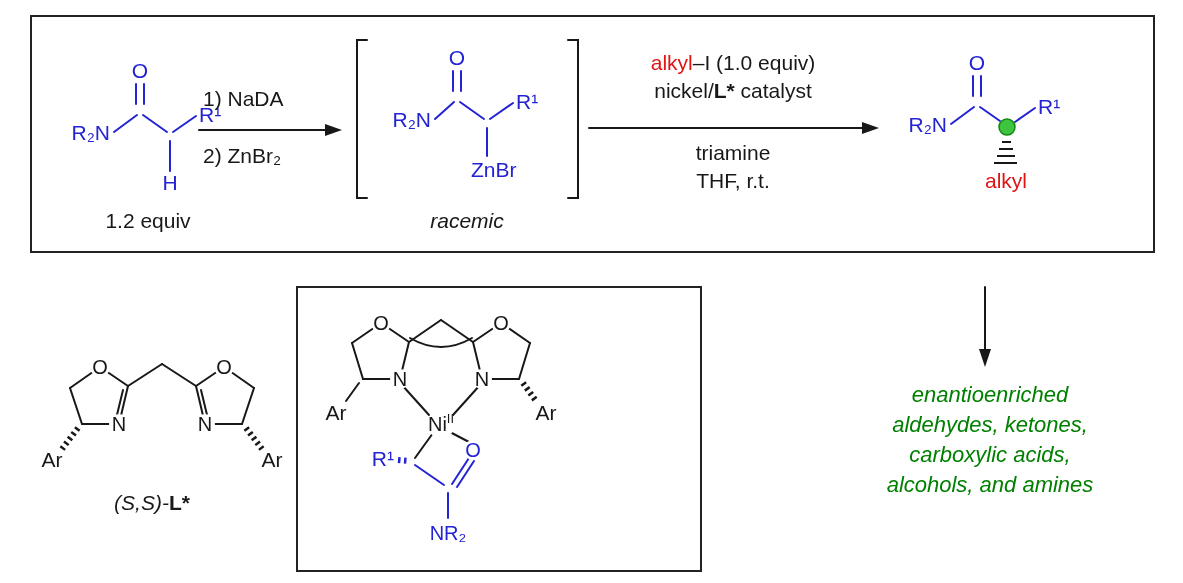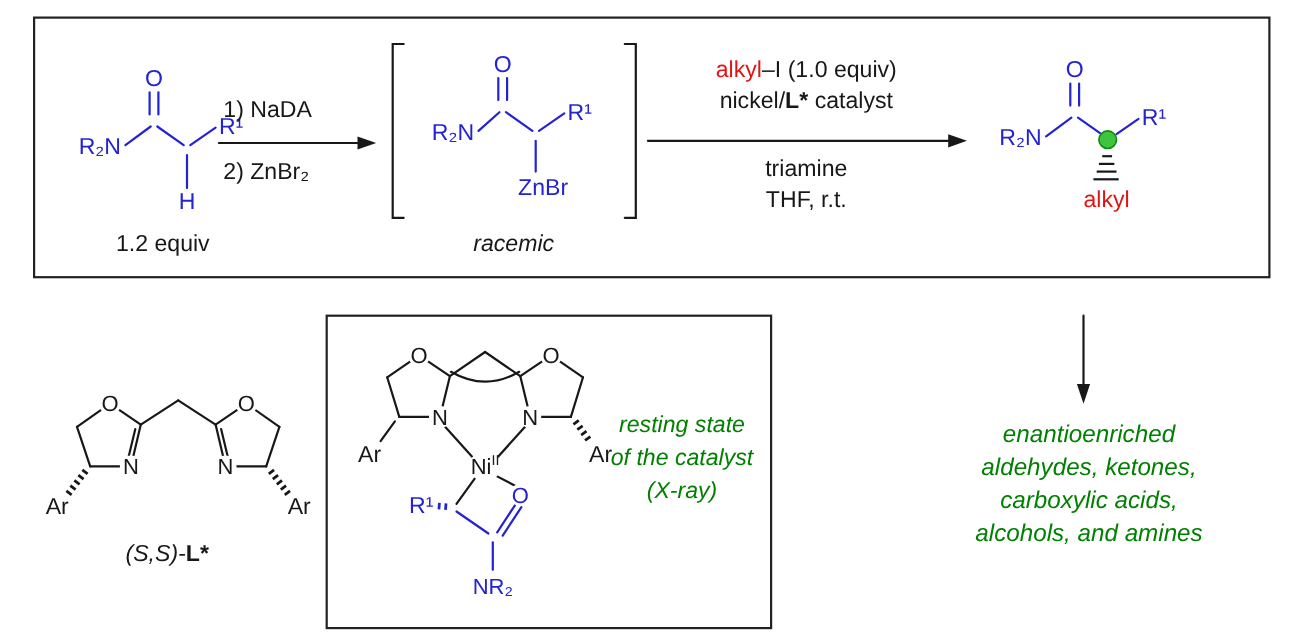--- a/index.html
+++ b/index.html
@@ -180,25 +180,20 @@
     <text class="tk fs20" x="94" y="94" text-anchor="middle">N</text>
     <text class="tk fs20" x="176" y="94" text-anchor="middle">N</text>
     <text class="tk" x="30" y="128" text-anchor="middle">Ar</text>
     <text class="tk" x="240" y="128" text-anchor="middle">Ar</text>
     <text x="135" y="139" text-anchor="middle"><tspan class="tk fs20">Ni</tspan><tspan class="tk fs13" dy="-8">II</tspan></text>
     <text class="tb" x="88" y="174" text-anchor="end">R¹</text>
     <text class="tb fs20" x="167" y="165" text-anchor="middle">O</text>
     <text class="tb fs20" x="142" y="248" text-anchor="middle">NR₂</text>
   </svg>
 
-  <div class="abs caption" style="left:536px;top:372px;width:168px">
-    <span style="display:block">resting state</span>
-    <span style="display:block">of the catalyst</span>
-    <span style="display:block">(X-ray)</span>
-  </div>
 
   <svg class="abs" style="left:957px;top:283px" width="56" height="88" viewBox="0 0 56 88">
     <line class="bond k" x1="28" y1="4" x2="28" y2="66"></line>
     <polygon fill="#181818" points="22,66 34,66 28,84"></polygon>
   </svg>
 
   <div class="abs outcome" style="left:795px;top:380px;width:390px">
     <span style="display:block">enantioenriched</span>
     <span style="display:block">aldehydes, ketones,</span>
     <span style="display:block">carboxylic acids,</span>

